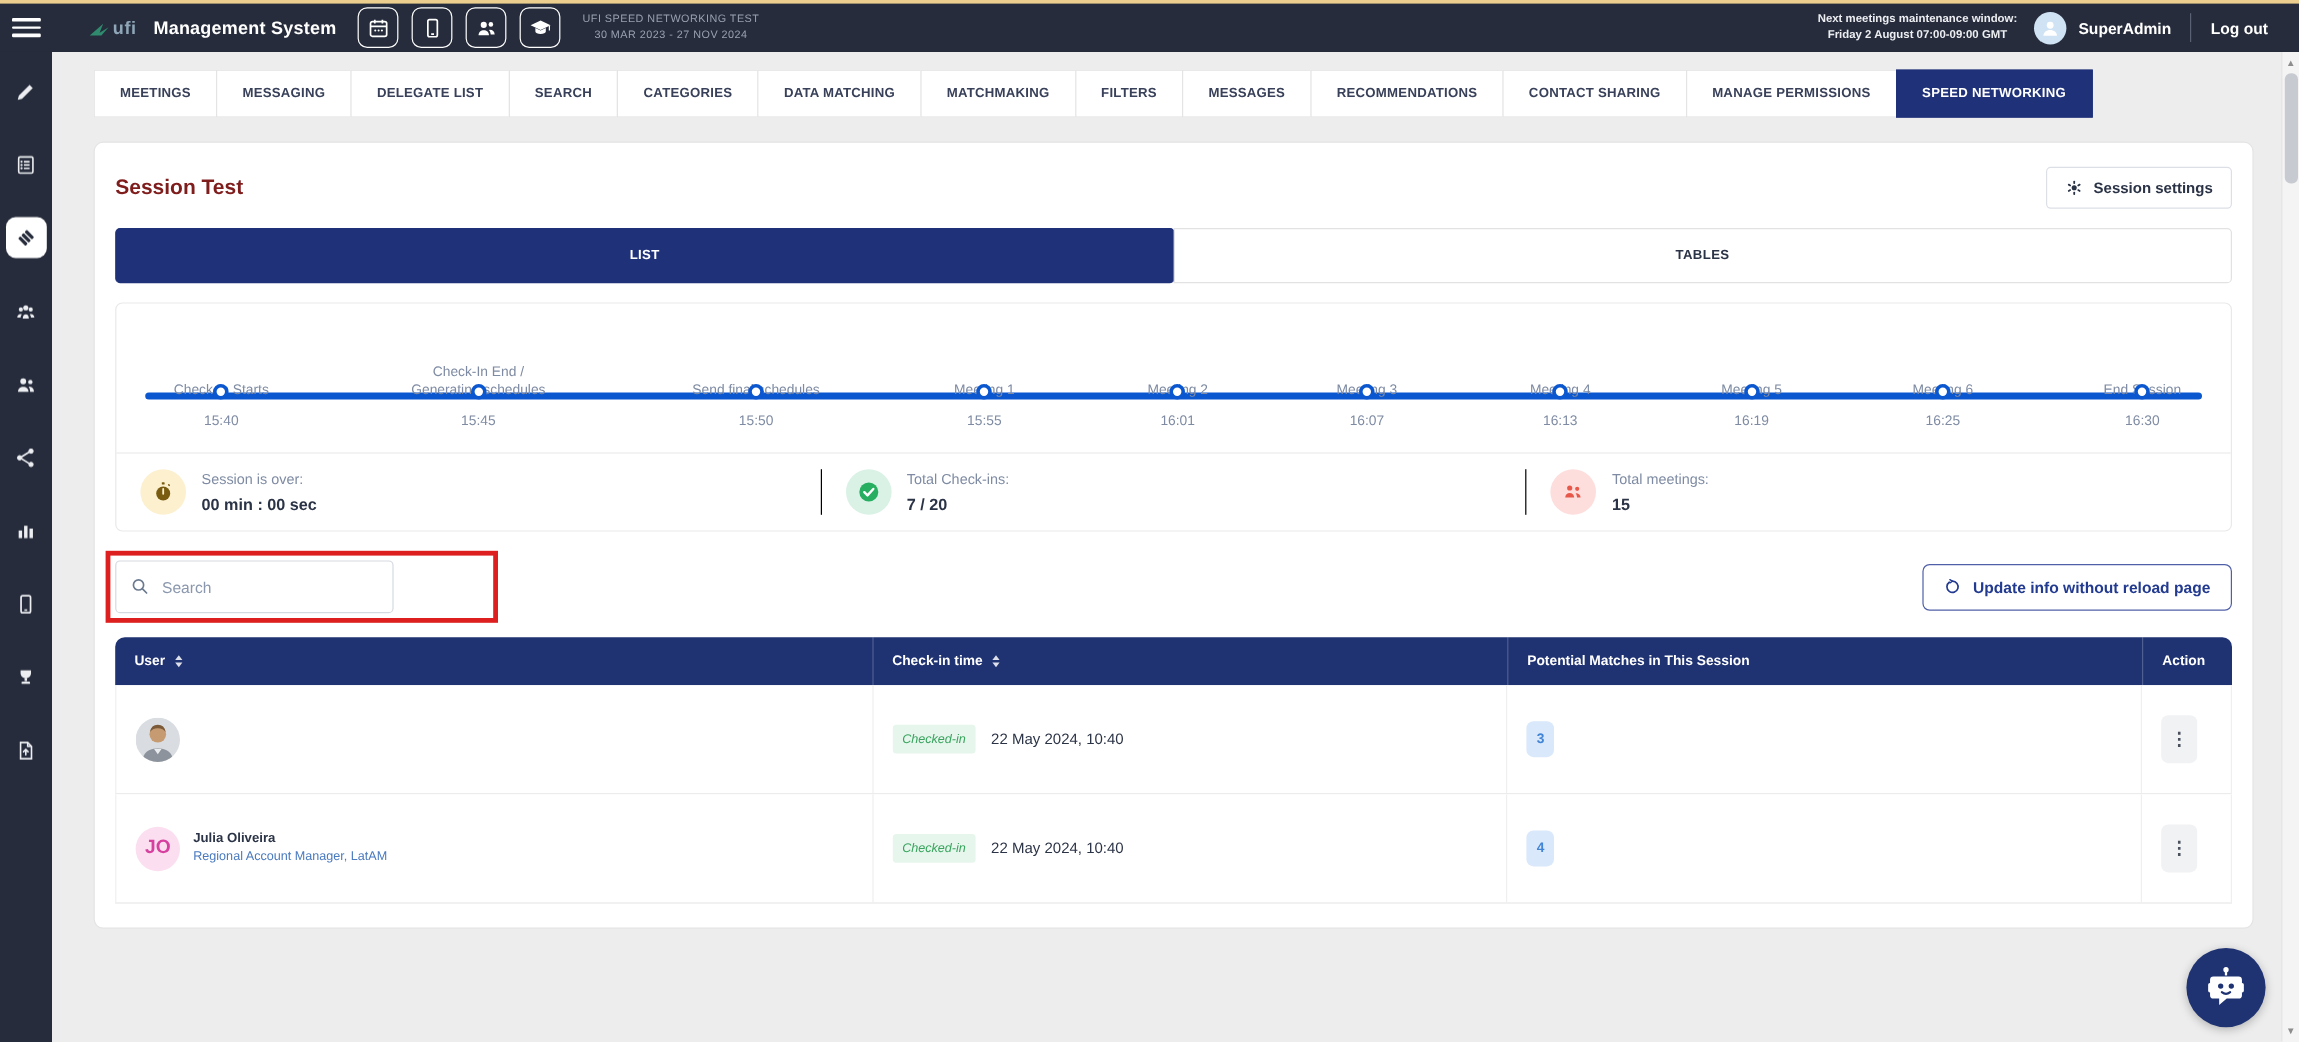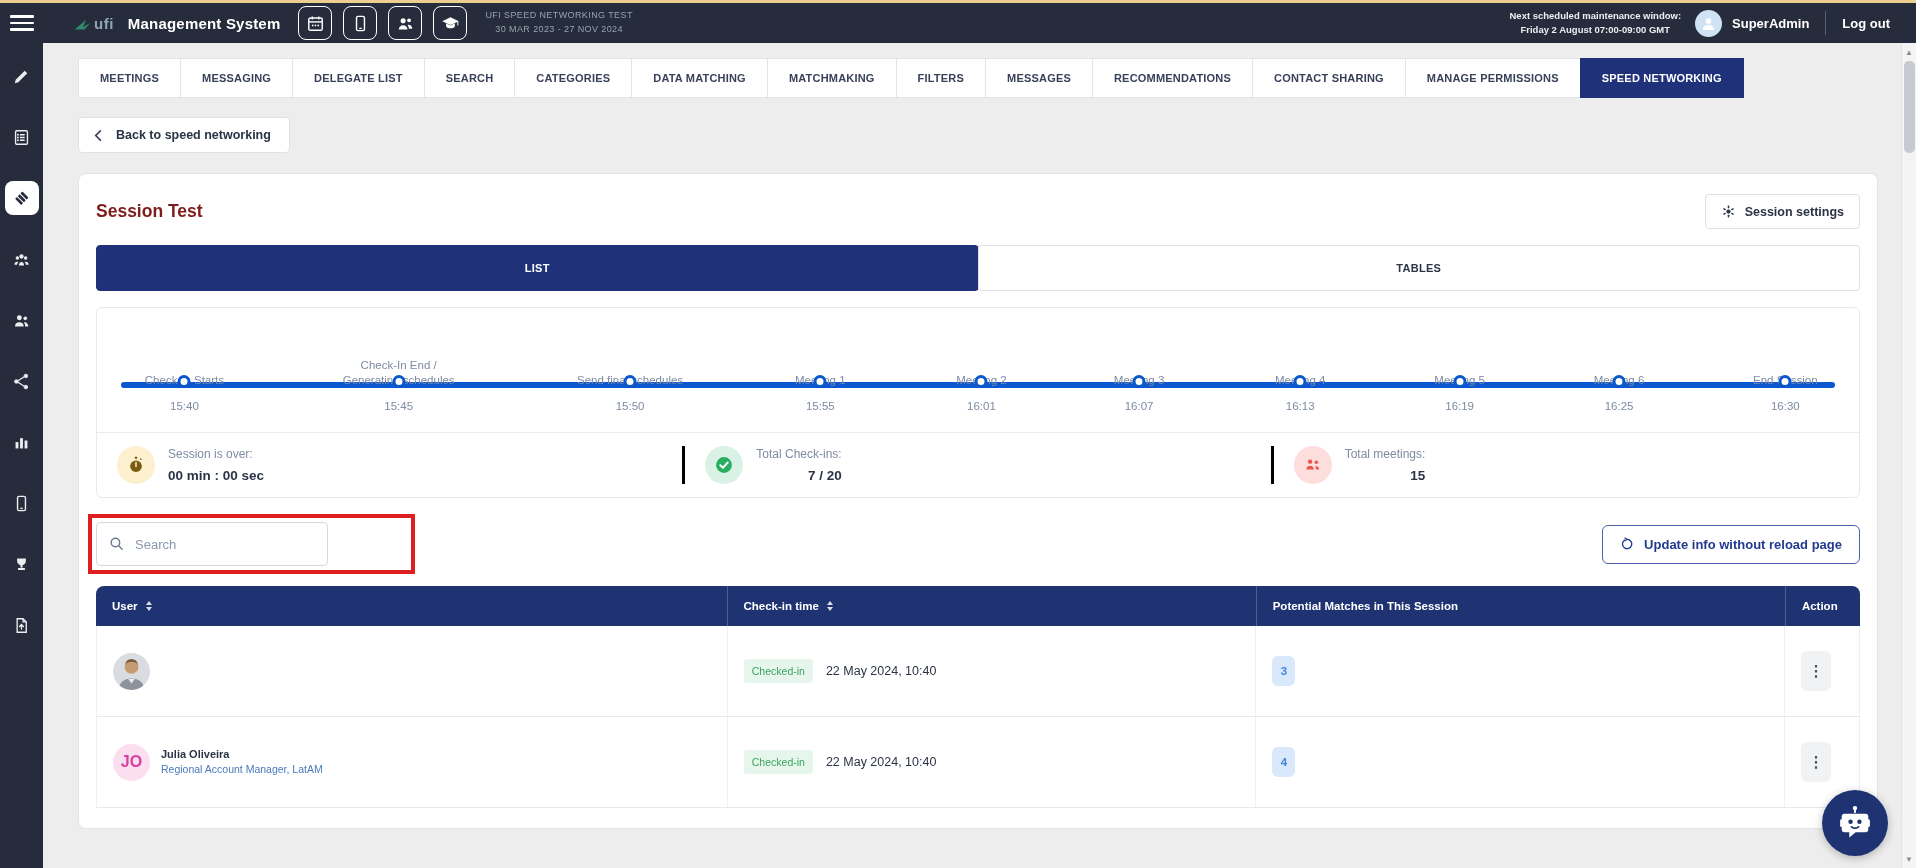--- a/index.html
+++ b/index.html
@@ -83,21 +83,21 @@
   .tl-wrap { position:relative; height:116px; margin:8px 24px 0; }
   .tl-line { position:absolute; left:0; right:0; top:66px; height:6px; background:#0b57d0; border-radius:3px; }
   .tl-dot { position:absolute; top:59px; width:13px; height:13px; background:#fff; border:3.5px solid #0b57d0;
     border-radius:50%; transform:translateX(-50%); }
   .tl-label { position:absolute; bottom:44px; transform:translateX(-50%); text-align:center;
     font-size:11.5px; color:#7e8ba3; line-height:1.3; white-space:pre; }
   .tl-time { position:absolute; top:84px; transform:translateX(-50%); font-size:11.5px; color:#7e8ba3; white-space:pre; }
 
   .stats-row { display:flex; border-top:1px solid #ececec; padding:13px 0; }
   .stat { flex:1; display:flex; align-items:center; gap:13px; padding-left:20px; }
-  .stat + .stat { border-left:3px solid #000000;text-align:right; }
+  .stat + .stat { border-left:1px solid #000000; }
   .stat-icon { width:38px; height:38px; border-radius:50%; display:flex; align-items:center; justify-content:center; }
   .stat-icon .icon { width:20px; height:20px; }
   .stat-icon.gold { background:#fcf0cf; color:#7a5c10; }
   .stat-icon.green { background:#d9f2e5; color:#27ae60; }
   .stat-icon.red { background:#fddedd; color:#e8584a; }
   .stat-label { font-size:12px; color:#7e8ba3; }
   .stat-value { font-size:13.5px; font-weight:bold; color:#2b3346; margin-top:7px; }
 
   .search-row { position:relative; margin-top:24px; display:flex; align-items:center; justify-content:space-between; height:44px; }
   .red-box { position:absolute; left:-8px; top:-8px; width:327px; height:60px; border:4px solid #de1f1f; pointer-events:none; }
@@ -126,21 +126,21 @@
     border-left:1px solid #efefef; border-right:1px solid #efefef; height:91px; background:#fff; }
   .t-cell { display:flex; align-items:center; border-right:1px solid #efefef; padding-left:16px; }
   .t-cell:last-child { border-right:none; }
   .u-avatar { width:37px; height:37px; border-radius:50%; overflow:hidden; flex:none;
     display:flex; align-items:center; justify-content:center; }
   .u-avatar.initials { background:#fbdff0; color:#d6409f; font-size:16px; font-weight:bold; }
   .u-text { margin-left:11px; line-height:1.35; }
   .u-name { font-size:11px; font-weight:bold; color:#2b3346; }
   .u-title { font-size:10.5px; color:#4a7abf; cursor:pointer; }
   .u-company { font-size:10.5px; color:#2b3346; }
-  .checkin-badge { background:#e6f6ec; color:#3aa45f; font-size:10.5px; padding:6px 8px; border-radius:3px; }
+  .checkin-badge { background:#e6f6ec; color:#3aa45f; font-size:10.5px; padding:6px 8px; border-radius:3px;font-style:italic; }
   .checkin-time { font-size:12.5px; color:#2b3346; margin-left:13px; }
   .match-badge { min-width:23px; height:30px; padding:0 4px; background:#d9e8fb; color:#4285d6;
     border-radius:6px; display:flex; align-items:center; justify-content:center;
     font-size:11.5px; font-weight:bold; cursor:pointer; }
   .kebab-btn { width:30px; height:40px; background:#f1f2f4; border-radius:6px; display:flex; align-items:center;
     justify-content:center; font-size:15px; font-weight:bold; color:#4a4f5c; cursor:pointer; }
 
   
   .robot-btn { position:fixed; right:28px; bottom:12px; width:66px; height:66px; border-radius:50%;
     background:#1f3272; display:flex; align-items:center; justify-content:center;
@@ -206,21 +206,21 @@
             <rect x="20.6" y="9.4" width="1.3" height="5"></rect>
           </svg>
         </span>
       </div>
     </div>
   <div class="event-info">
     <div>UFI SPEED NETWORKING TEST</div>
     <div class="l2">30 MAR 2023 - 27 NOV 2024</div>
   </div>
   <div class="maint">
-    <div>Next scheduled maintenance window:</div>
+    <div>Next meetings maintenance window:</div>
     <div>Friday 2 August 07:00-09:00 GMT</div>
   </div>
   <div class="avatar-sm">
     <span class="icon">
       <svg viewBox="0 0 24 24">
           <circle cx="12" cy="8.5" r="4" fill="currentColor"></circle>
           <path d="M4 21c0-4.4 3.6-7 8-7s8 2.6 8 7z" fill="currentColor"></path>
         </svg>
     </span>
   </div>
@@ -343,30 +343,20 @@
       <div class="nav-tab">DATA MATCHING</div>
       <div class="nav-tab">MATCHMAKING</div>
       <div class="nav-tab">FILTERS</div>
       <div class="nav-tab">MESSAGES</div>
       <div class="nav-tab">RECOMMENDATIONS</div>
       <div class="nav-tab">CONTACT SHARING</div>
       <div class="nav-tab">MANAGE PERMISSIONS</div>
       <div class="nav-tab active">SPEED NETWORKING</div>
     </div>
 
-  <div>
-    <button class="back-btn">
-      <span class="icon">
-        <svg viewBox="0 0 12 12" fill="none" stroke="currentColor" stroke-width="1.8" stroke-linecap="round">
-            <path d="M8 1 L3 6 L8 11"></path>
-          </svg>
-      </span>
-      <span>Back to speed networking</span>
-    </button>
-  </div>
 
   <div class="card">
     <div class="card-head">
       <div class="session-title">Session Test</div>
       <button class="settings-btn">
         <span class="icon">
           <svg viewBox="0 0 24 24" fill="currentColor">
               <circle cx="12" cy="12" r="3.4"></circle>
               <g>
                 <rect x="10.8" y="2.5" width="2.4" height="4.4" rx="1"></rect>

